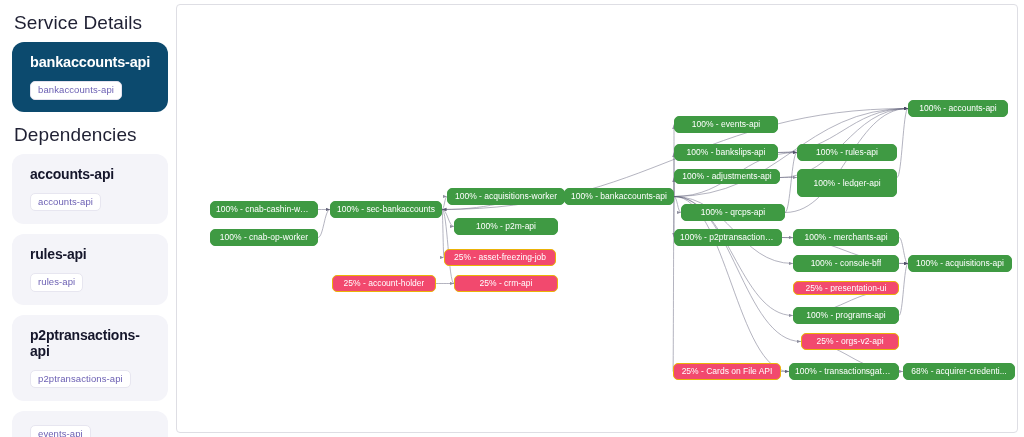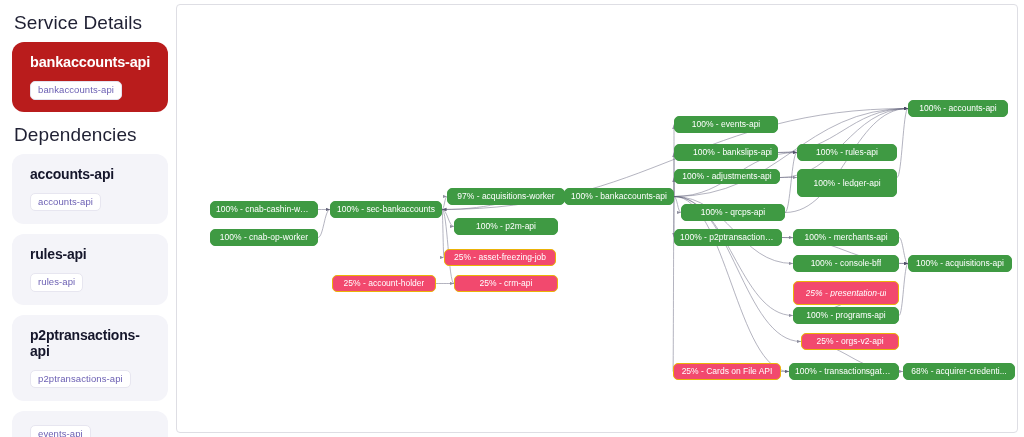--- a/index.html
+++ b/index.html
@@ -16,21 +16,21 @@
     width:176px;flex:0 0 176px;height:437px;box-sizing:border-box;
     padding:8px 8px 0 10px;background:#ffffff;position:relative;overflow:hidden;
   }
   .section-title{
     font-size:19px;font-weight:400;color:#1f2033;letter-spacing:.1px;
     margin:4px 0 8px 4px;
   }
   .section-title.dep{margin-top:12px;}
 
   .svc-card{
-    background:#b91c1c;border-radius:12px;
+    background:#0c4a6e;border-radius:12px;
     padding:12px 10px 12px 18px;box-sizing:border-box;
     width:156px;margin-left:2px;
   }
   .svc-card .svc-name{
     color:#ffffff;font-size:14.5px;font-weight:700;letter-spacing:-.2px;
     margin-bottom:9px;
   }
   .chip{
     display:inline-block;background:#ffffff;border:1px solid #e3e1ee;border-radius:5px;
     padding:3px 7px 4px 7px;font-size:9.5px;color:#6b5fb3;letter-spacing:.1px;
@@ -160,41 +160,41 @@
           <div class="node ok" style="left: 33px; top: 196px; width: 108px; height: 17px;">
             <span>100% - cnab-cashin-wor...</span>
           </div>
           <div class="node ok" style="left: 33px; top: 224px; width: 108px; height: 17px;">
             <span>100% - cnab-op-worker</span>
           </div>
           <div class="node ok" style="left: 153px; top: 196px; width: 112px; height: 17px;">
             <span>100% - sec-bankaccounts</span>
           </div>
           <div class="node ok" style="left: 270px; top: 183px; width: 118px; height: 17px;">
-            <span>97% - acquisitions-worker</span>
+            <span>100% - acquisitions-worker</span>
           </div>
           <div class="node ok" style="left: 277px; top: 213px; width: 104px; height: 17px;">
             <span>100% - p2m-api</span>
           </div>
           <div class="node warn" style="left: 267px; top: 244px; width: 112px; height: 17px;">
             <span>25% - asset-freezing-job</span>
           </div>
           <div class="node warn" style="left: 155px; top: 270px; width: 104px; height: 17px;">
             <span>25% - account-holder</span>
           </div>
           <div class="node warn" style="left: 277px; top: 270px; width: 104px; height: 17px;">
             <span>25% - crm-api</span>
           </div>
           <div class="node ok" style="left: 387px; top: 183px; width: 110px; height: 17px;">
             <span>100% - bankaccounts-api</span>
           </div>
           <div class="node ok" style="left: 497px; top: 111px; width: 104px; height: 17px;">
             <span>100% - events-api</span>
           </div>
-          <div class="node ok" style="left: 497px; top: 139px; width: 104px; height: 17px; justify-content: flex-end;">
+          <div class="node ok" style="left: 497px; top: 139px; width: 104px; height: 17px;">
             <span>100% - bankslips-api</span>
           </div>
           <div class="node ok" style="left: 497px; top: 164px; width: 106px; height: 15px;">
             <span>100% - adjustments-api</span>
           </div>
           <div class="node ok" style="left: 504px; top: 199px; width: 104px; height: 17px;">
             <span>100% - qrcps-api</span>
           </div>
           <div class="node ok" style="left: 497px; top: 224px; width: 108px; height: 17px;">
             <span>100% - p2ptransactions-...</span>
@@ -204,21 +204,21 @@
           </div>
           <div class="node ok" style="left: 620px; top: 164px; width: 100px; height: 28px;">
             <span>100% - ledger-api</span>
           </div>
           <div class="node ok" style="left: 616px; top: 224px; width: 106px; height: 17px;">
             <span>100% - merchants-api</span>
           </div>
           <div class="node ok" style="left: 616px; top: 250px; width: 106px; height: 17px;">
             <span>100% - console-bff</span>
           </div>
-          <div class="node warn" style="left: 616px; top: 276px; width: 106px; height: 24px; font-style: italic;">
+          <div class="node warn" style="left: 616px; top: 276px; width: 106px; height: 14px;">
             <span>25% - presentation-ui</span>
           </div>
           <div class="node ok" style="left: 616px; top: 302px; width: 106px; height: 17px;">
             <span>100% - programs-api</span>
           </div>
           <div class="node warn" style="left: 624px; top: 328px; width: 98px; height: 17px;">
             <span>25% - orgs-v2-api</span>
           </div>
           <div class="node ok" style="left: 731px; top: 95px; width: 100px; height: 17px;">
             <span>100% - accounts-api</span>

